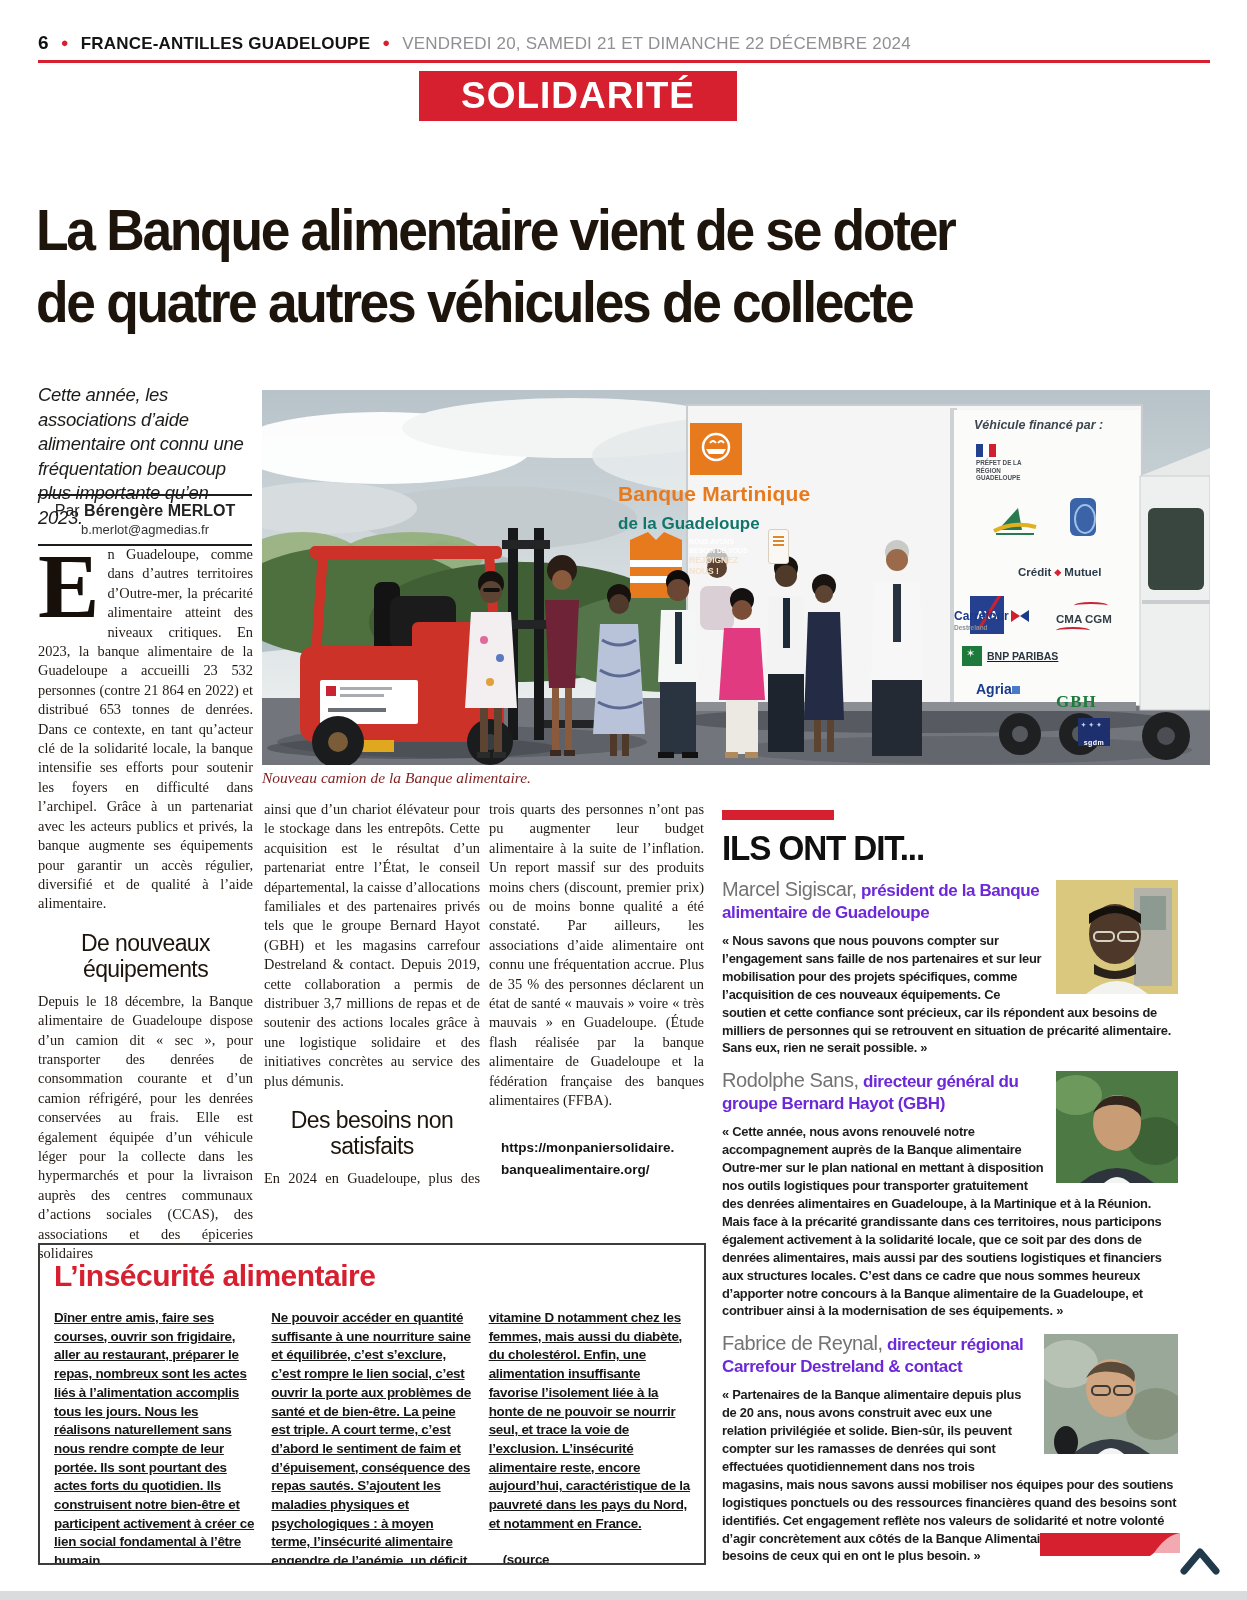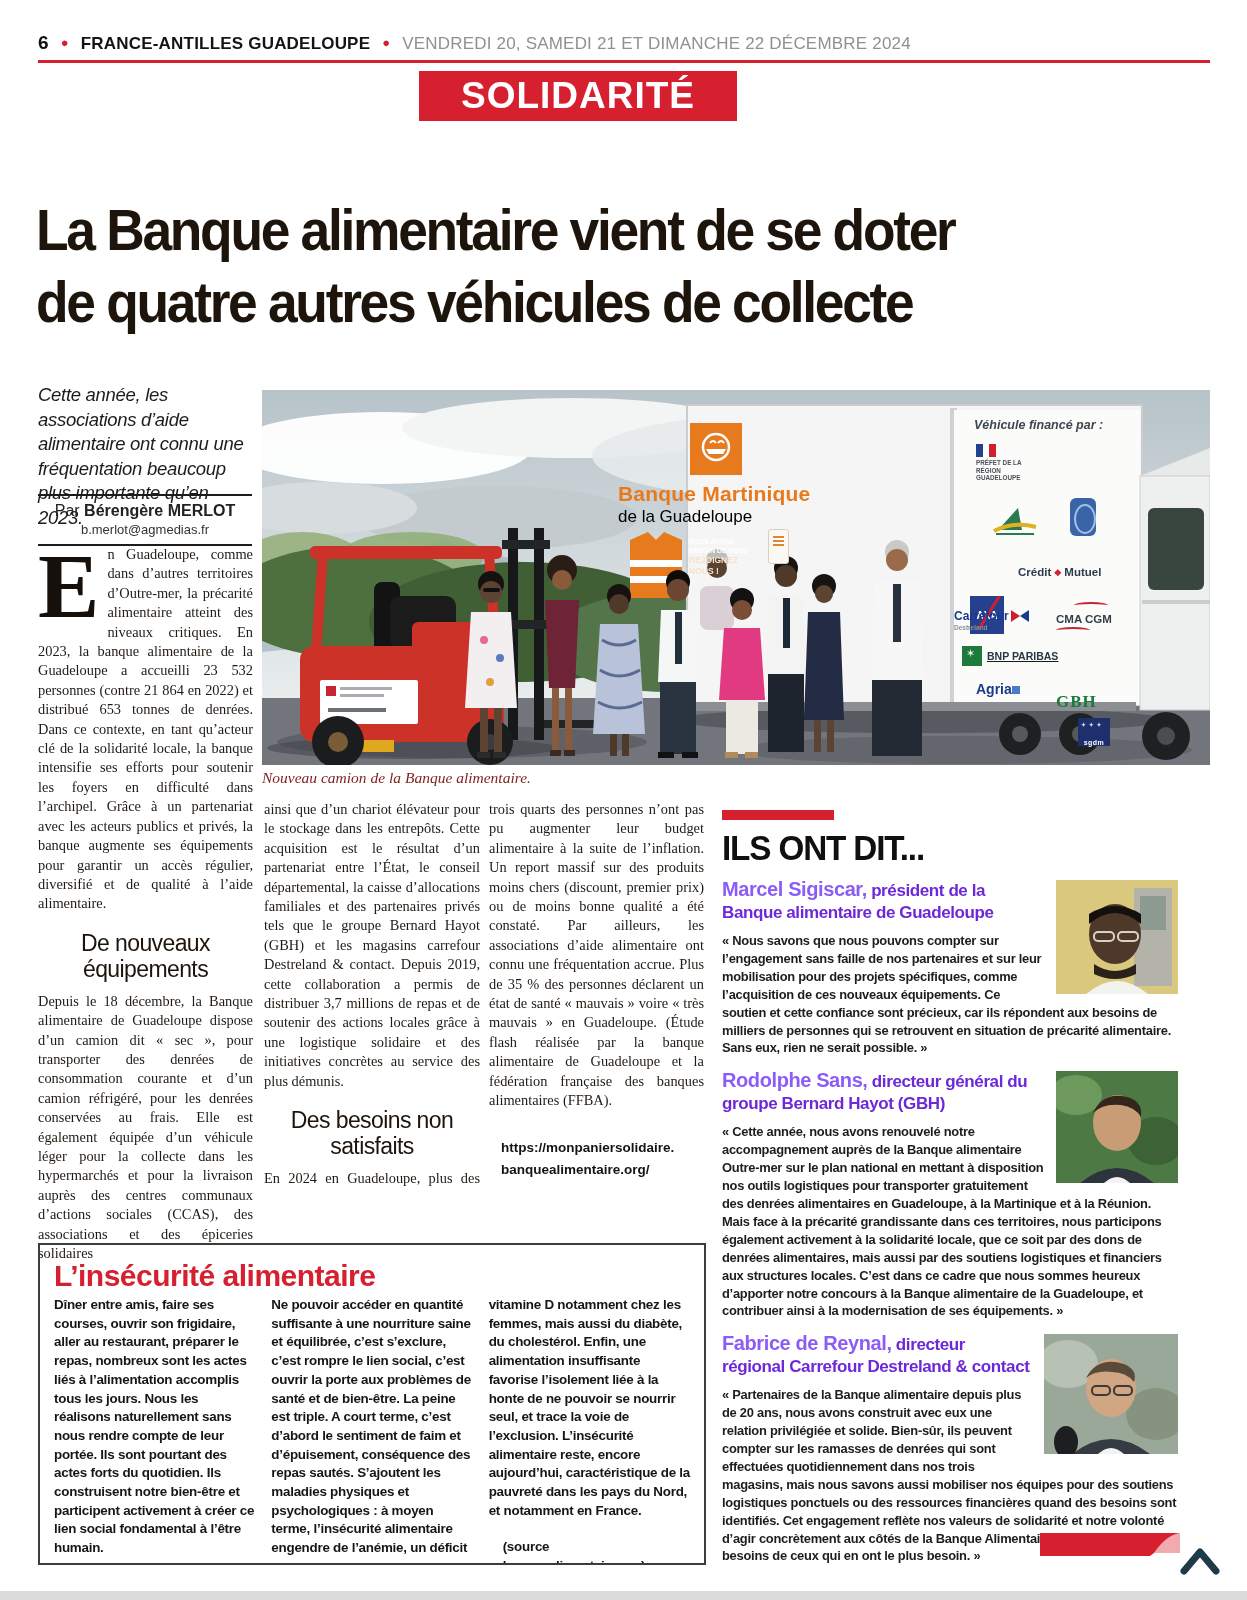--- a/index.html
+++ b/index.html
@@ -35,21 +35,21 @@
   .dropcap{float:left;font-family:"Liberation Serif","DejaVu Serif",serif;font-weight:700;font-size:92px;
            line-height:74px;color:#17100a;margin:4px 8px 0 0;}
   .sec-head{font-size:23px;line-height:26px;font-weight:400;text-align:center;letter-spacing:-.6px;
             color:#1d140c;margin:16px 0 10px;}
   .weblink{font-weight:700;font-size:13.5px;line-height:22px;color:#141414;margin:26px 0 0;padding-left:12px;}
   
   .photo{position:absolute;left:262px;top:390px;width:948px;height:375px;overflow:hidden;background:#cfd7da;}
   .photo svg.scene{position:absolute;left:0;top:0;width:100%;height:100%;}
   .ph-ov{position:absolute;z-index:3;}
   .brand1{left:356px;top:92px;color:#e87a1e;font-weight:700;font-size:21px;letter-spacing:.2px;}
-  .brand2{left:356px;top:117px;color:#000000;font-weight:400;font-size:17px;}
+  .brand2{left:356px;top:124px;color:#0f766e;font-weight:700;font-size:17px;}
   .ba-logo{left:428px;top:33px;width:52px;height:52px;background:#e87a1e;display:flex;align-items:center;justify-content:center;}
   .appeal{left:427px;top:147px;width:86px;color:#fff;font-size:6.8px;font-weight:700;line-height:9px;}
   .appeal .orange{color:#f6e3cd;font-size:8.5px;line-height:11px;}
   .phone{left:506px;top:139px;width:19px;height:33px;background:#fbf8f4;border-radius:3px;border:1px solid #d8cfc2;}
   .phone i{display:block;margin:5px auto 0;width:11px;height:11px;background:
      repeating-linear-gradient(0deg,#e0862c 0 2px,#fff 2px 4px);}
   .financed{left:690px;top:20px;width:186px;height:300px;font-family:"Liberation Sans",sans-serif;}
   .fin-label{position:absolute;left:22px;top:8px;font-size:12.5px;font-weight:700;font-style:italic;color:#3e4650;}
   .sp{position:absolute;}
   .flag{width:20px;height:13px;display:flex;}
@@ -81,28 +81,28 @@
   .caf-chip::after{content:"";position:absolute;left:4px;top:6px;width:18px;height:26px;border:2px solid #9fc0e8;border-radius:50%;}
   .caption{position:absolute;left:262px;top:769px;font-family:"Liberation Serif","DejaVu Serif",serif;
            font-style:italic;font-size:15.5px;color:#7f1d1d;}
   
   .saidsec{position:absolute;left:722px;top:810px;width:456px;}
   .red-chip{width:112px;height:10px;background:#d6202f;margin-bottom:8px;}
   .said-title{margin:0 0 10px;font-size:35px;font-weight:700;letter-spacing:-1.2px;color:#101010;
               transform:scaleX(.95);transform-origin:left;}
   .qblock{clear:both;margin-bottom:12px;}
   .portrait{float:right;margin:2px 0 8px 12px;display:block;}
-  .qname{color:#8b5cf6;font-size:20px;font-weight:700;letter-spacing:-.4px;line-height:22px;}
+  .qname{color:#737373;font-size:20px;font-weight:400;letter-spacing:-.4px;line-height:22px;}
   .qrole{color:#6d28d9;font-size:17px;font-weight:700;letter-spacing:-.4px;line-height:22px;}
   .qtext{font-size:12.9px;font-weight:700;line-height:17.9px;letter-spacing:-.25px;color:#1d1d1d;margin:8px 0 0;}
   
   .infobox{position:absolute;left:38px;top:1243px;width:668px;height:322px;border:2px solid #3c3c3c;
            box-sizing:border-box;padding:12px 14px;overflow:hidden;}
-  .ib-title{margin:2px 0 3px;color:#d6202f;font-size:30px;font-weight:700;letter-spacing:-.5px;}
-  .ib-cols{display:flex;gap:16px;}
+  .ib-title{margin:2px 0 16px;color:#d6202f;font-size:30px;font-weight:700;letter-spacing:-.5px;}
+  .ib-cols{display:flex;gap:16px;text-decoration:underline;}
   .ib-col{width:204px;font-size:13.4px;font-weight:700;line-height:18.7px;letter-spacing:-.25px;color:#161616;}
   .ib-source{margin-top:18px;padding-left:14px;}
   
   .ribbon{position:absolute;left:1040px;top:1533px;}
   .chev-btn{position:absolute;left:1178px;top:1543px;width:44px;height:36px;cursor:pointer;background:none;border:none;padding:0;}
   .bottom-strip{position:absolute;left:0;top:1591px;width:1247px;height:9px;background:#d9dbdc;}
 </style>
 </head>
 <body>
 

